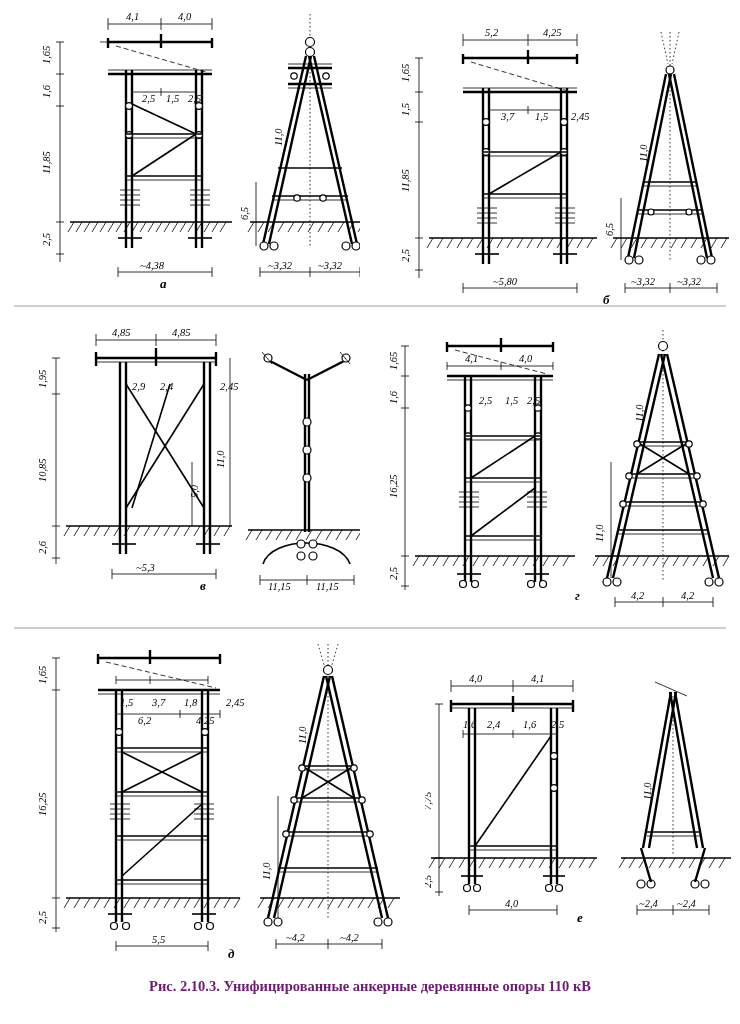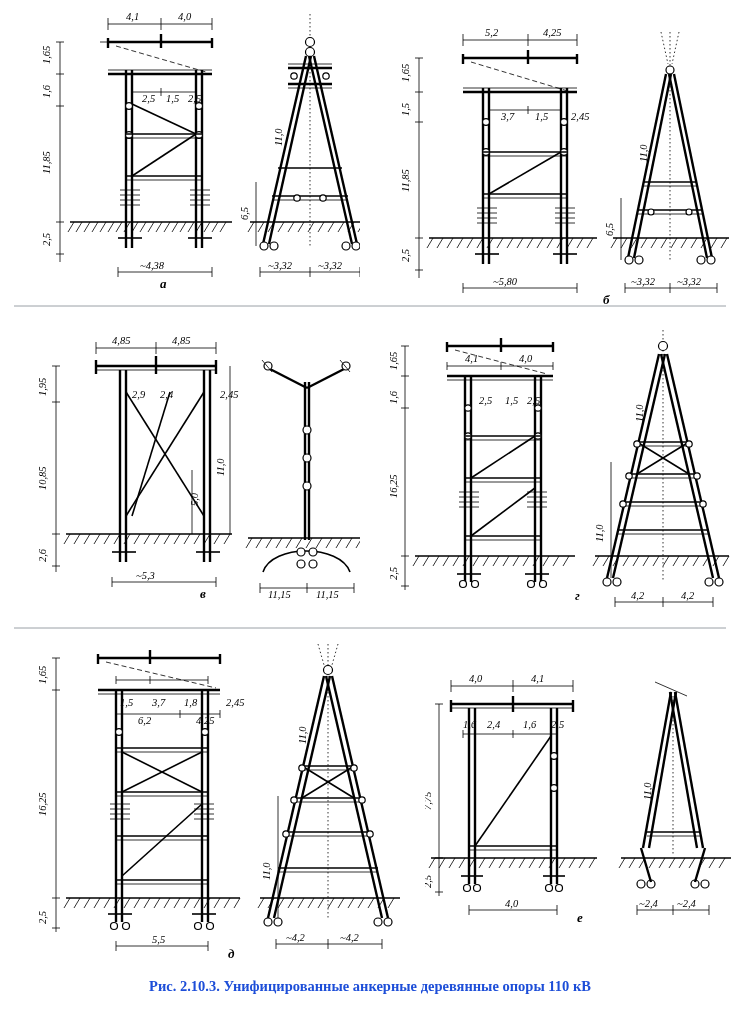--- a/index.html
+++ b/index.html
@@ -1,21 +1,21 @@
 <!DOCTYPE html>
 <html><head>
 <meta charset="utf-8">
 <style>
   html,body{margin:0;padding:0;background:#fff;}
   body{width:740px;height:1024px;font-family:"Liberation Serif",serif;color:#111;}
   #page{position:relative;width:740px;height:1024px;overflow:hidden;background:#ffffff;}
   .fig{position:absolute;}
   svg{display:block;}
   .caption{position:absolute;left:0;top:978px;width:740px;text-align:center;
-           font-family:"Liberation Serif",serif;font-size:14.5px;font-weight:bold;color:#1d4ed8;}
+           font-family:"Liberation Serif",serif;font-size:14.5px;font-weight:bold;color:#701a75;}
   text{font-family:"Liberation Serif",serif;}
   .dim{font-size:10.5px;font-style:italic;}
   .dimv{font-size:10.5px;font-style:italic;}
   .lbl{font-size:13px;font-style:italic;font-weight:bold;}
   line,path,polyline,polygon,circle,rect{vector-effect:non-scaling-stroke;}
   .thick{stroke:#000;stroke-width:2.4;fill:none;}
   .med{stroke:#000;stroke-width:1.6;fill:none;}
   .thin{stroke:#000;stroke-width:0.8;fill:none;}
   .dash{stroke:#000;stroke-width:0.8;fill:none;stroke-dasharray:5 3;}
   .dot{stroke:#000;stroke-width:0.8;fill:none;stroke-dasharray:1.5 2.5;}
@@ -336,21 +336,21 @@
       <line class="thin" x1="332" y1="261" x2="332" y2="271"></line>
       <text class="dim" x="246" y="263">~3,32</text>
       <text class="dim" x="292" y="263">~3,32</text>
     </svg>
   </div>
 
   <svg class="fig" style="left:0;top:302px;" width="740" height="8">
     <line class="sep" x1="14" y1="4" x2="726" y2="4"></line>
   </svg>
 
-  <div class="fig" style="left:20px;top:326px;">
+  <div class="fig" style="left:20px;top:318px;">
     <svg width="340" height="290" viewBox="0 0 340 290">
       <line class="thin" x1="76" y1="22" x2="196" y2="22"></line>
       <line class="thin" x1="76" y1="16" x2="76" y2="28"></line>
       <line class="thin" x1="136" y1="16" x2="136" y2="28"></line>
       <line class="thin" x1="196" y1="16" x2="196" y2="28"></line>
       <text class="dim" x="92" y="18">4,85</text>
       <text class="dim" x="152" y="18">4,85</text>
 
       <line class="thick" x1="76" y1="40" x2="196" y2="40"></line>
       <line class="thin" x1="76" y1="44" x2="196" y2="44"></line>

